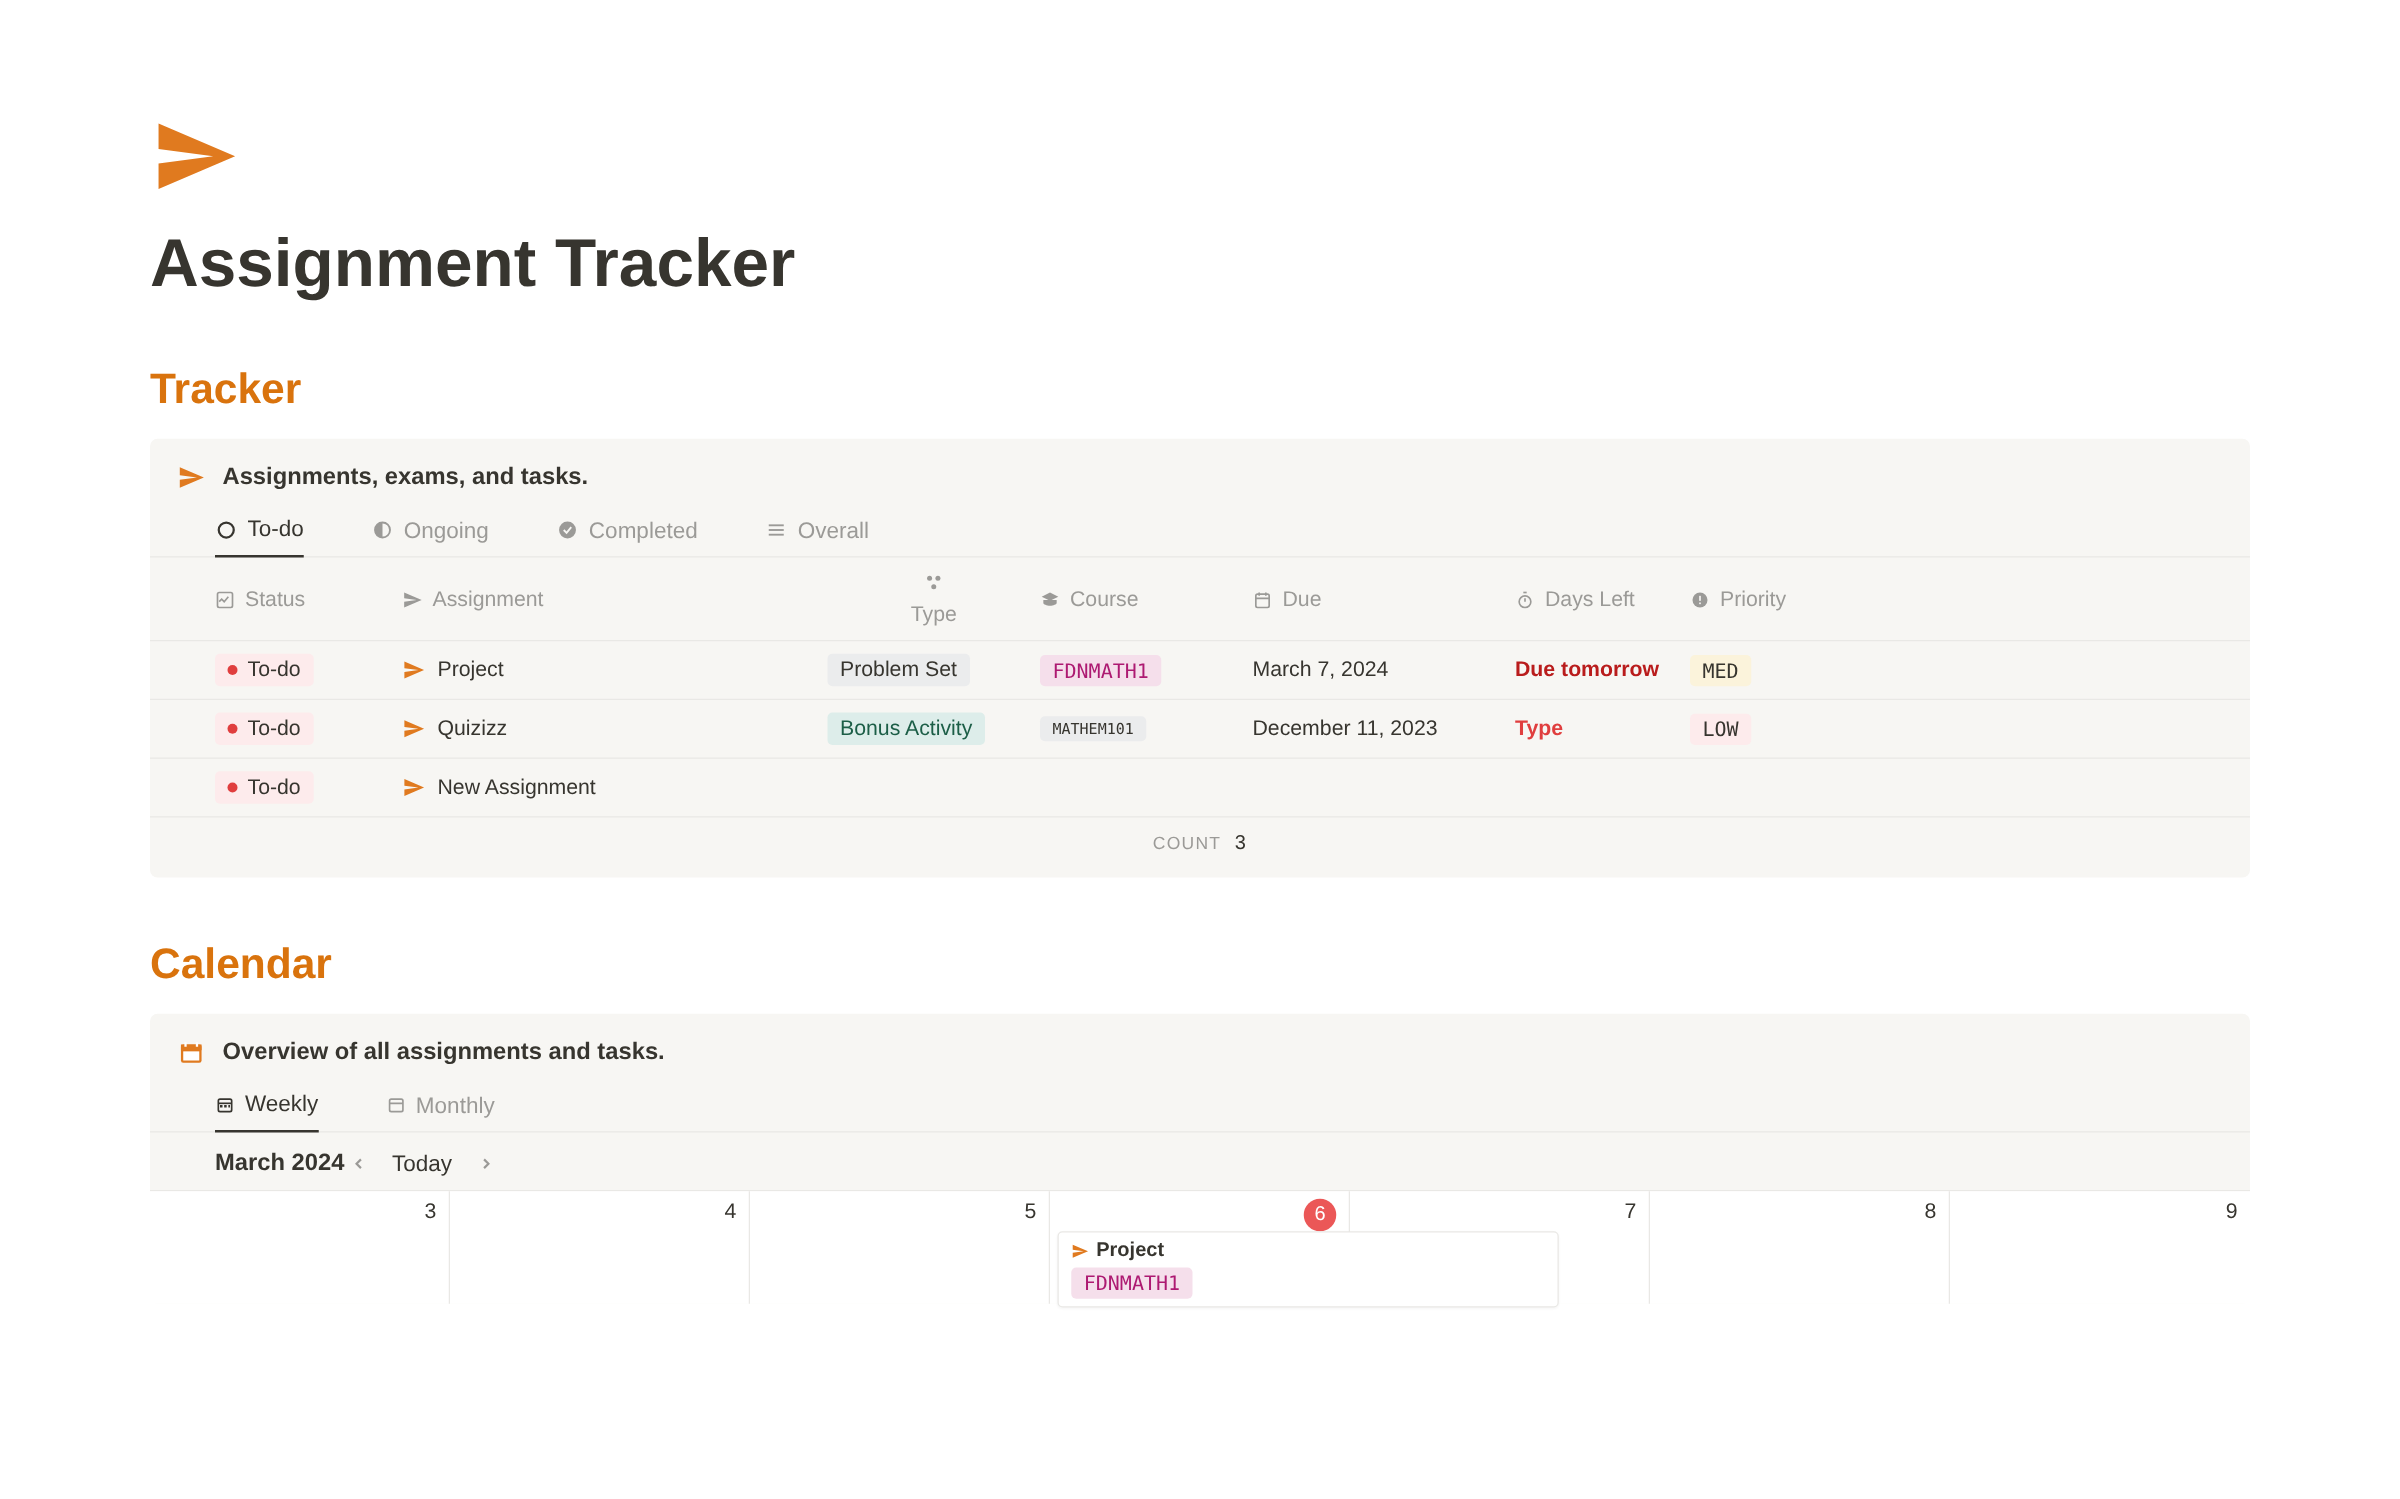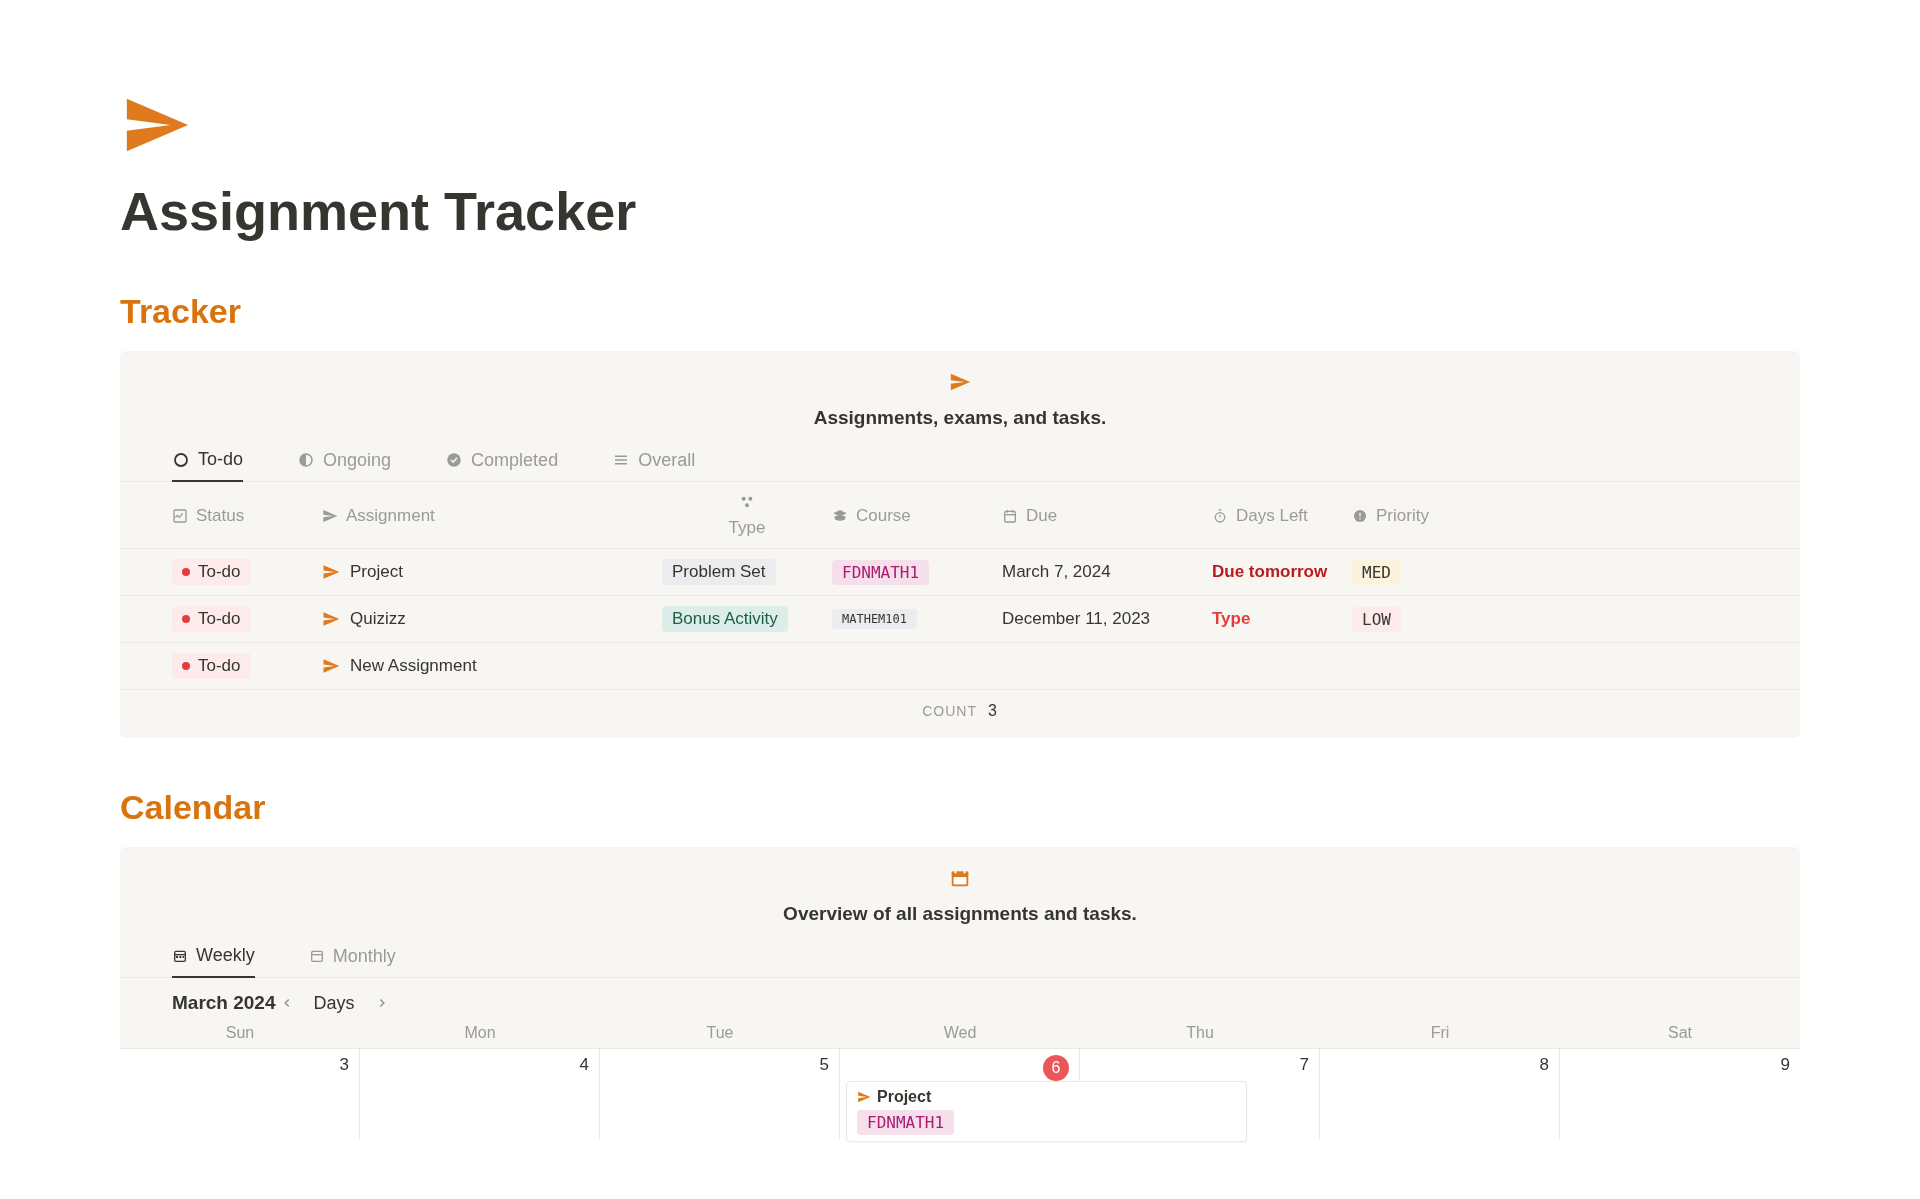--- a/index.html
+++ b/index.html
@@ -35,21 +35,20 @@
   background: #f7f6f3;
   border-radius: 6px;
   padding: 20px 0 12px 0;
   margin-bottom: 50px;
 }
 .card-header {
   display: flex;
   align-items: center;
   gap: 14px;
   padding: 0 22px 14px 22px;
-  flex-direction: column;
 }
 .card-header-icon {
   color: #e07a1f;
 }
 .card-header-text {
   font-size: 19px;
   font-weight: 600;
 }
 .tabs {
   display: flex;
@@ -498,38 +497,29 @@
     </div>
 
     <div class="cal-toolbar">
       <div class="cal-month">March 2024</div>
       <div class="cal-nav">
         <span class="chev">
             <svg width="14" height="14" viewBox="0 0 24 24" fill="none" stroke="#9b9a97" stroke-width="3">
               <polyline points="15 6 9 12 15 18"></polyline>
             </svg>
           </span>
-        <span>Days</span>
+        <span>Today</span>
         <span class="chev">
             <svg width="14" height="14" viewBox="0 0 24 24" fill="none" stroke="#9b9a97" stroke-width="3">
               <polyline points="9 6 15 12 9 18"></polyline>
             </svg>
           </span>
       </div>
     </div>
 
-    <div class="cal-grid-header">
-      <div class="cal-day-head">Sun</div>
-      <div class="cal-day-head">Mon</div>
-      <div class="cal-day-head">Tue</div>
-      <div class="cal-day-head">Wed</div>
-      <div class="cal-day-head">Thu</div>
-      <div class="cal-day-head">Fri</div>
-      <div class="cal-day-head">Sat</div>
-    </div>
 
     <div class="cal-grid">
       <div class="cal-cell">
           <div class="cal-date">3</div>
         </div>
       <div class="cal-cell">
           <div class="cal-date">4</div>
         </div>
       <div class="cal-cell">
           <div class="cal-date">5</div>

